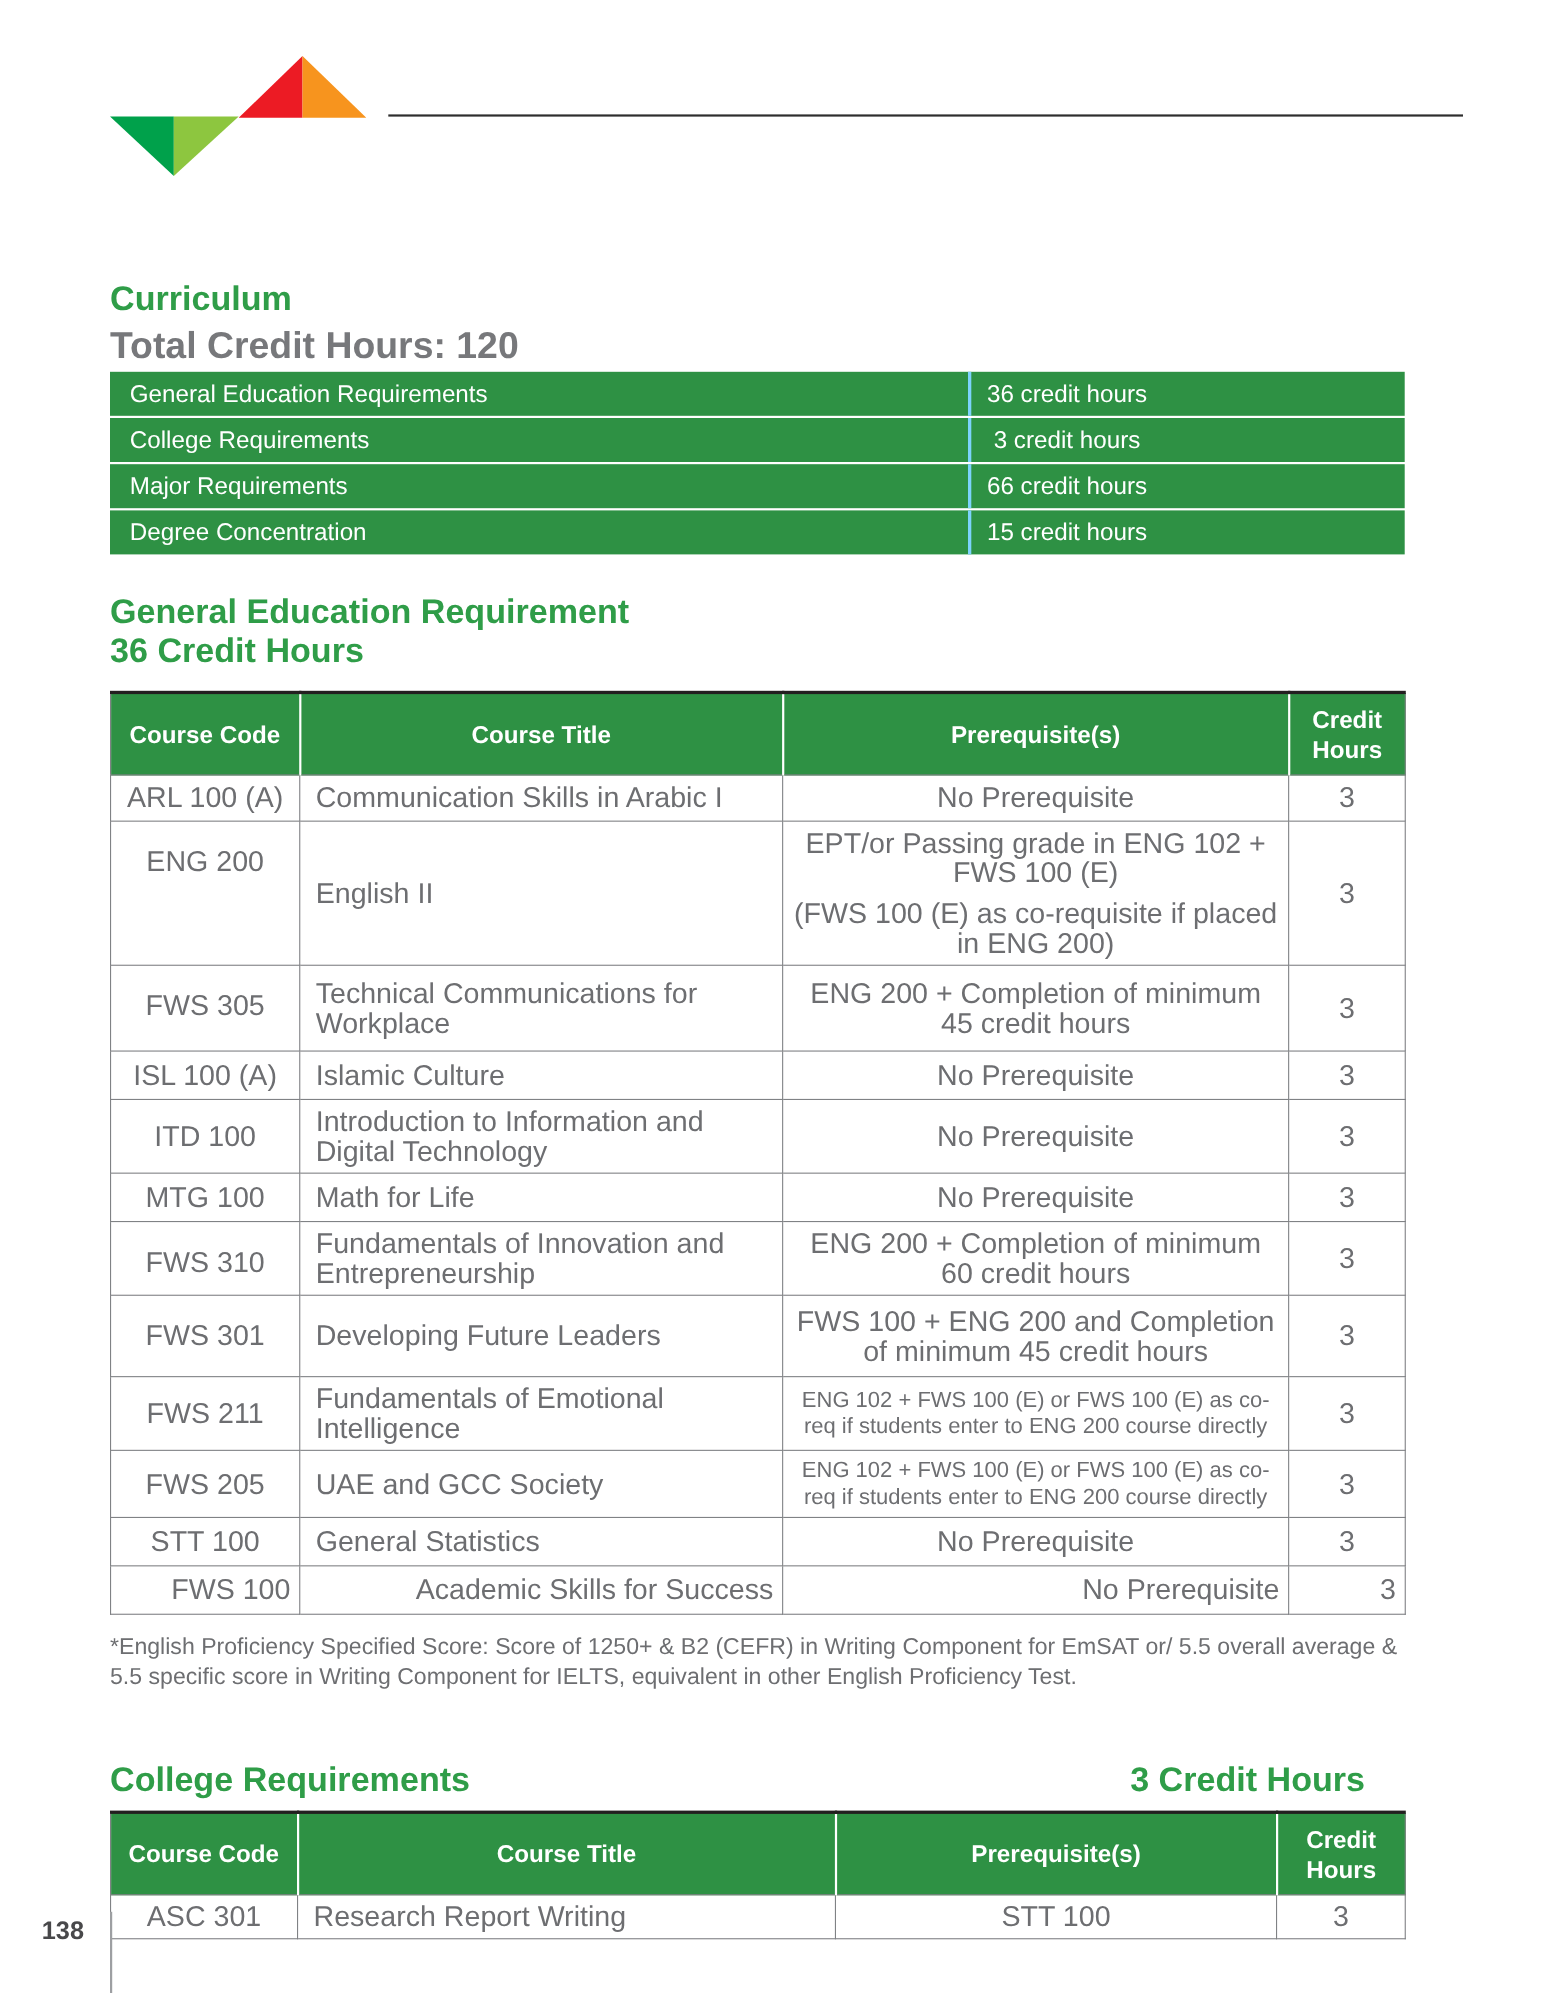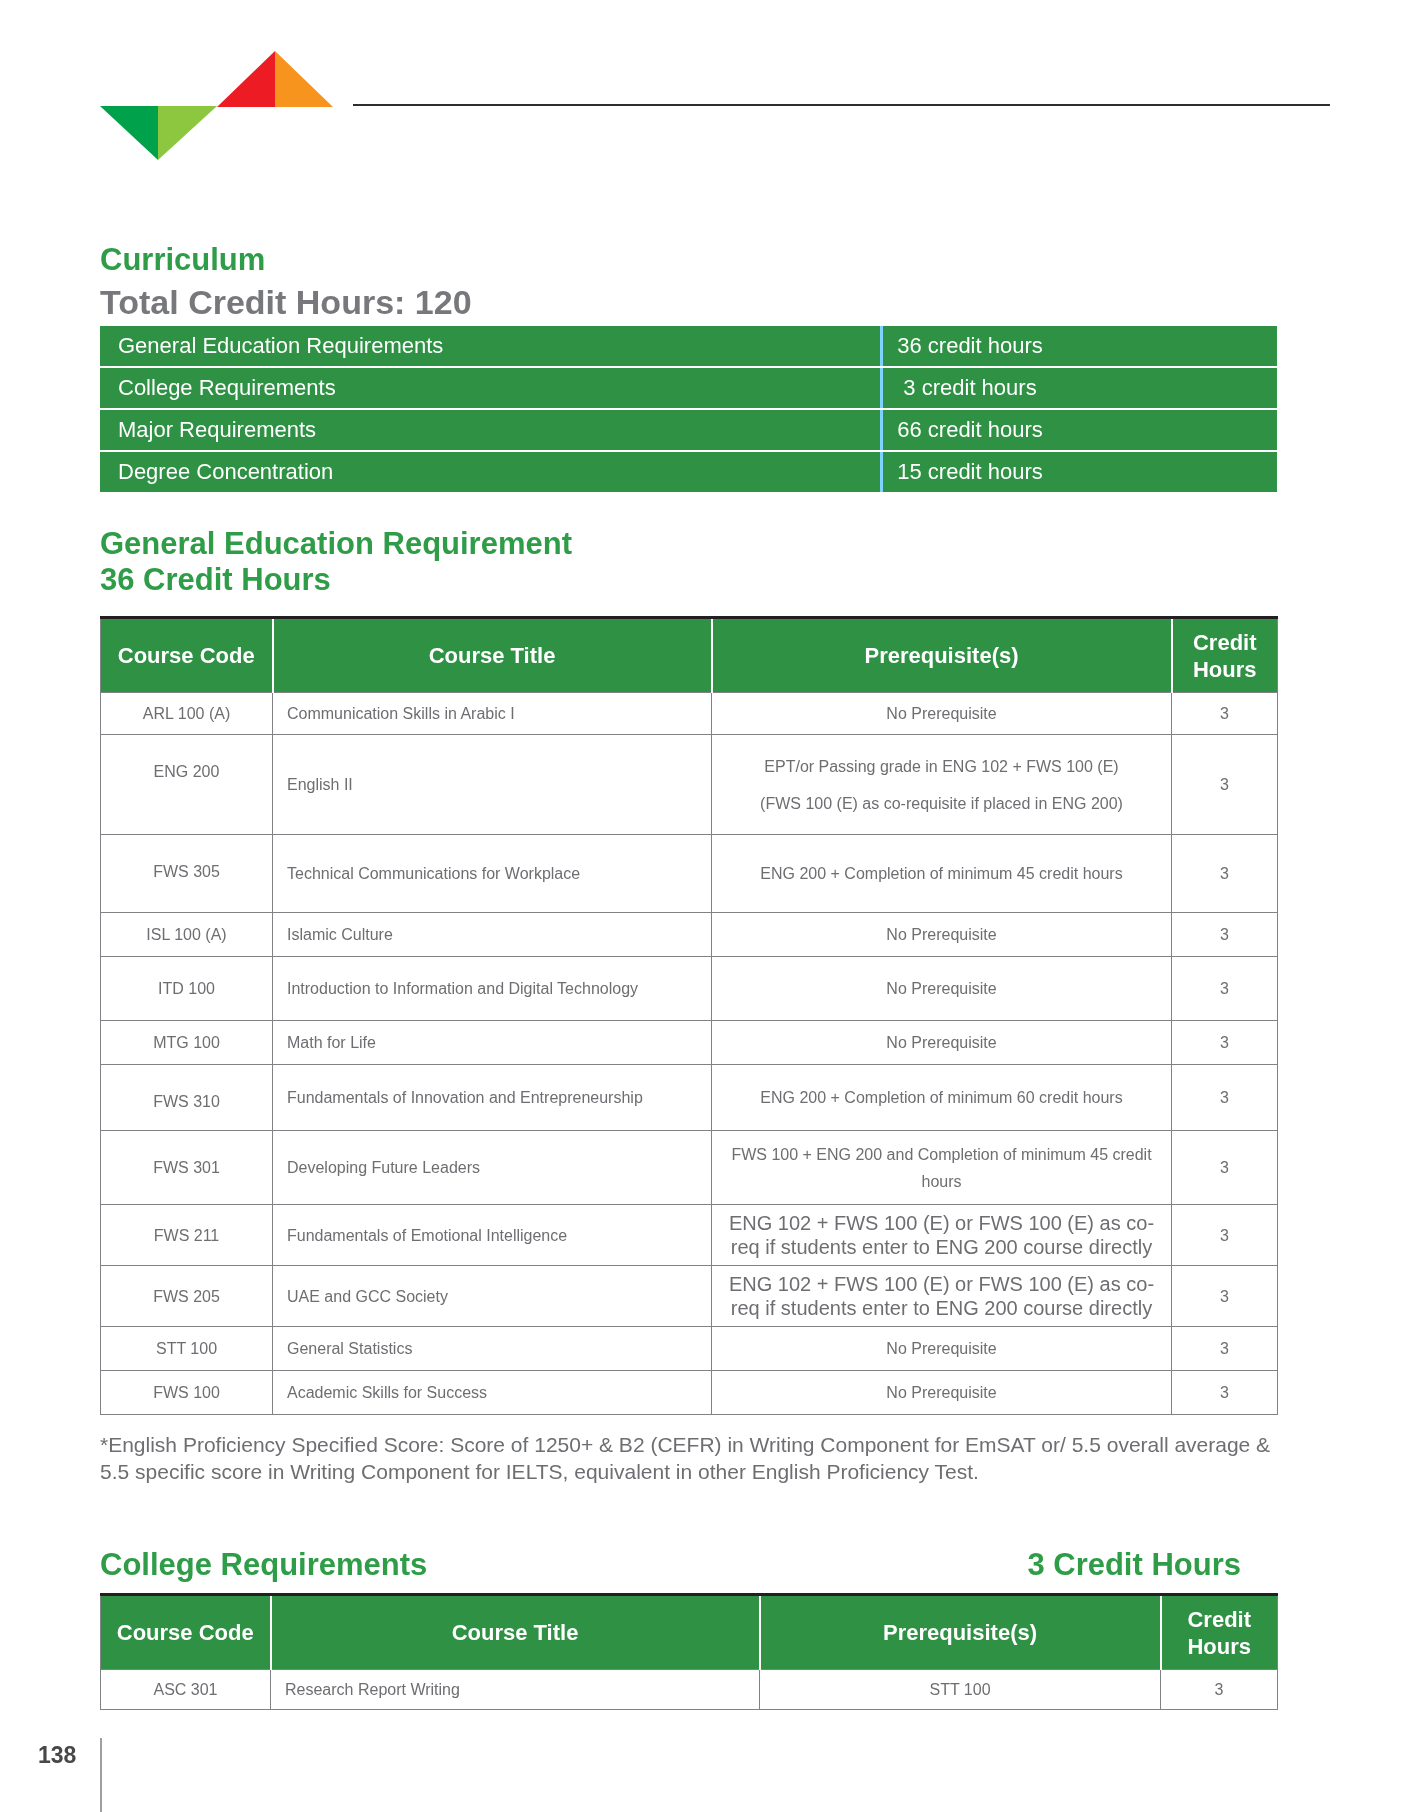--- a/index.html
+++ b/index.html
@@ -18,21 +18,21 @@
   }
   .page{position:absolute;inset:0;width:1418px;height:1812px;background:#fff;overflow:hidden;}
 
   
   .logo{position:absolute;left:100px;top:51px;width:233px;height:110px;}
 
   
   .top-rule{position:absolute;left:353px;top:104px;width:977px;height:2px;background:#2E2E2E;}
 
   
-  .content{position:absolute;left:100px;top:4px;width:1177px;}
+  .content{position:absolute;left:100px;top:16px;width:1177px;}
 
   .h-title{margin-top:238px;font-size:31px;line-height:36px;font-weight:bold;color:var(--heading-green);}
   .h-subtitle{margin-top:6px;font-size:34px;line-height:36px;font-weight:bold;color:var(--subtitle-gray);}
 
   
   .summary{margin-top:6px;}
   .summary-row{display:flex;height:40px;margin-bottom:2px;background:var(--table-green);color:#fff;font-size:22px;}
   .summary-row:last-child{margin-bottom:0;}
   .summary-label{flex:0 0 783px;display:flex;align-items:center;padding-left:18px;border-right:3px solid #7dd3fc;}
   .summary-value{flex:1;display:flex;align-items:center;justify-content:center;padding-right:220px;}
@@ -48,42 +48,42 @@
   table.course{width:1177px;border-collapse:collapse;table-layout:fixed;
     border:1px solid var(--border-gray);border-top:3px solid #231F20;}
   table.course.ge{margin-top:18px;}
   table.course.college{margin-top:10px;}
   table.course th{
     background:var(--table-green);color:#fff;font-weight:bold;font-size:22px;line-height:27px;
     height:75px;text-align:center;vertical-align:middle;padding:4px 6px;border-left:2px solid #fff;
   }
   table.course th:first-child{border-left:none;}
   table.course td{
-    border:1px solid var(--border-gray);font-size:16px;line-height:27px;color:var(--body-gray);
+    border:1px solid var(--border-gray);font-size:26px;line-height:27px;color:var(--body-gray);
     text-align:center;vertical-align:middle;padding:6px 8px;
   }
   table.course td.title-cell{text-align:left;padding-left:14px;}
   table.course td.code-cell.top{vertical-align:top;padding-top:23px;}
   .prereq-line{margin:0 0 10px 0;}
   .prereq-line:last-child{margin-bottom:0;}
   td.prereq-cell.compact{font-size:20px;line-height:24px;}
 
   
   #ge-table tbody tr:nth-child(1) td{height:42px;}
   #ge-table tbody tr:nth-child(2) td{height:100px;}
   #ge-table tbody tr:nth-child(3) td{height:78px;}
   #ge-table tbody tr:nth-child(4) td{height:44px;}
   #ge-table tbody tr:nth-child(5) td{height:64px;}
   #ge-table tbody tr:nth-child(6) td{height:44px;}
   #ge-table tbody tr:nth-child(7) td{height:66px;}
   #ge-table tbody tr:nth-child(8) td{height:74px;}
   #ge-table tbody tr:nth-child(9) td{height:58px;}
   #ge-table tbody tr:nth-child(10) td{height:58px;}
   #ge-table tbody tr:nth-child(11) td{height:44px;}
-  #ge-table tbody tr:nth-child(12) td{height:44px;}
+  #ge-table tbody tr:nth-child(12) td{height:44px;text-align:right;}
   #college-table tbody tr td{height:40px;}
 
   .footnote{margin-top:16px;width:1177px;font-size:21px;line-height:27px;color:var(--body-gray);}
 
   
   .page-number{position:absolute;left:38px;top:1742px;font-size:23px;color:#48484A;font-weight:bold;}
   .footer-rule{position:absolute;left:100px;top:1738px;width:2px;height:74px;background:#9D9FA2;}
 </style>
 </head>
 <body>

